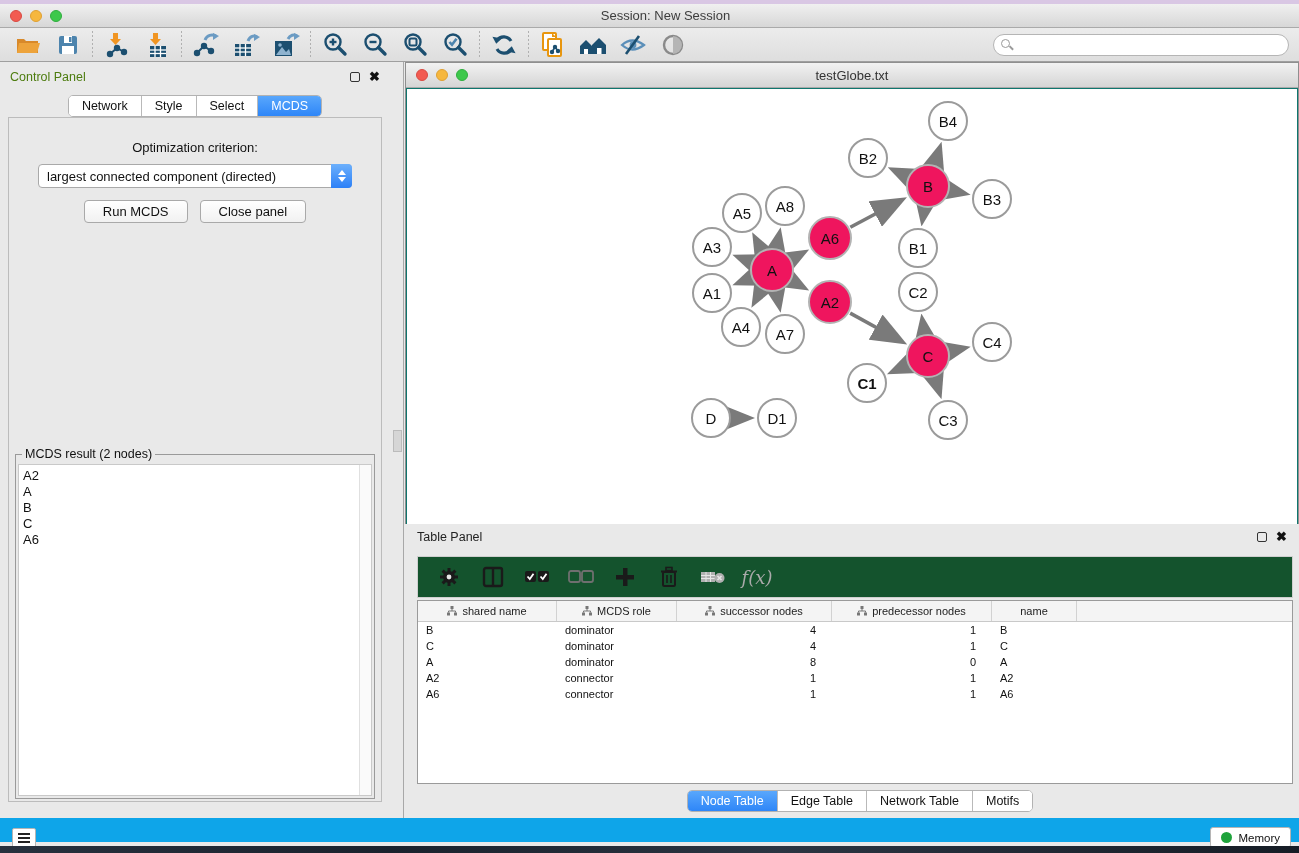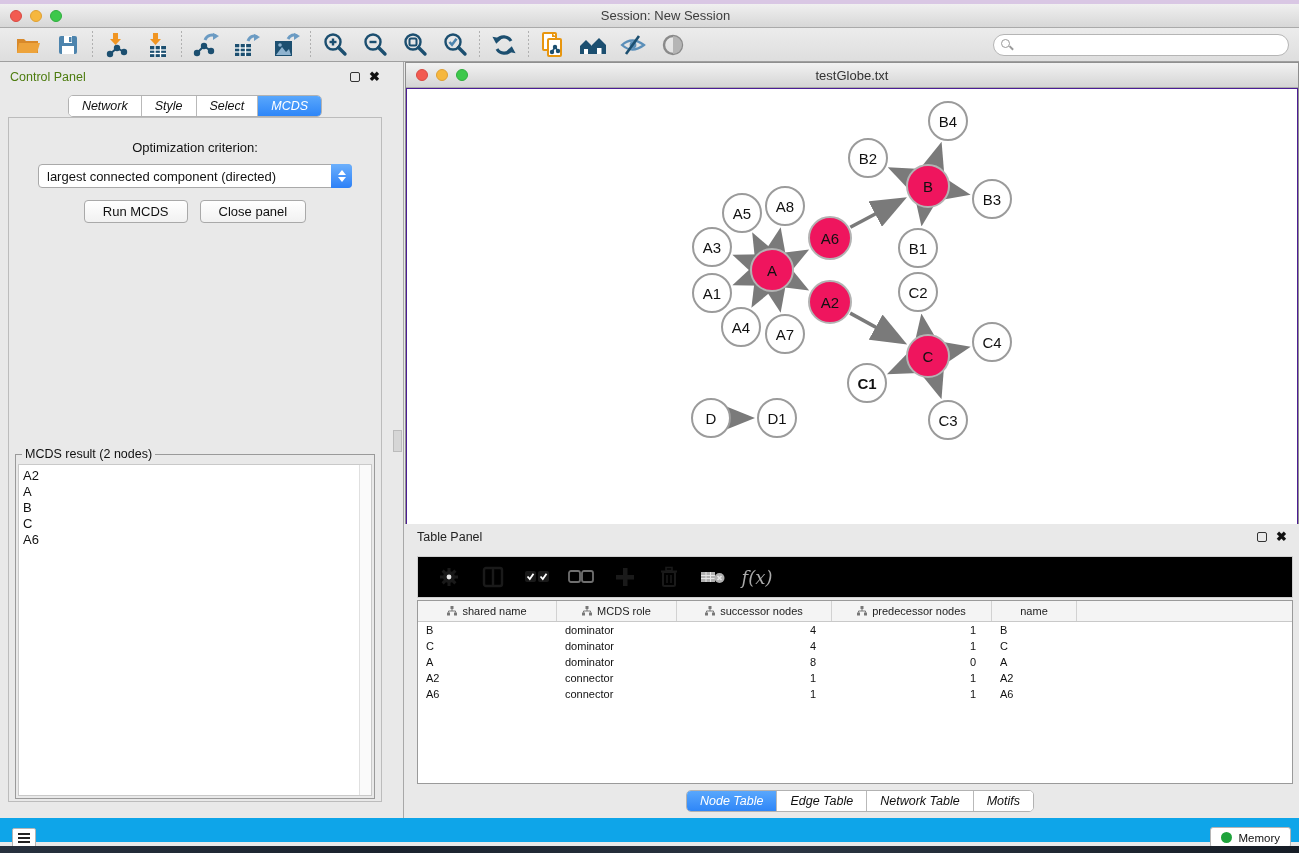--- a/index.html
+++ b/index.html
@@ -38,21 +38,21 @@
   .control-panel { position:absolute; left:0; top:62px; width:390px; height:756px; background:#e9e9e9; }
   .panel-head { height:30px; display:flex; align-items:center; padding:0 10px; }
   .panel-head .pt { font-size:12.5px; color:#4d7c0f; }
   .winbtns { margin-left:auto; display:flex; align-items:center; gap:9px; }
   .float-ic { width:10px; height:10px; border:1.6px solid #333; border-radius:2px; display:inline-block; }
   .close-ic { font-size:13px; font-weight:bold; color:#111; line-height:10px; }
 
   .tabrow { display:flex; justify-content:center; margin-top:3px; position:relative; z-index:2; }
   .seg { display:flex; border:1px solid #b2b2b2; border-radius:5px; overflow:hidden; background:#fff; }
   .seg .tab { padding:3px 13px; font-size:12.5px; color:#111; border-right:1px solid #b9b9b9;
-    background:#fff; white-space:nowrap;font-style:italic; }
+    background:#fff; white-space:nowrap; }
   .seg .tab:last-child { border-right:none; }
   .seg .tab.active { background:linear-gradient(#59a7fc,#2e86f8); color:#fff; }
 
   .cp-content { position:absolute; left:8px; right:8px; top:55px; bottom:16px;
     border:1px solid #bcbcbc; background:#e9e9e9; }
   .opt-label { text-align:center; font-size:13px; color:#111; margin-top:22px; }
   .dropdown { position:relative; margin:9px auto 0; width:314px; height:24px; background:#fff;
     border:1px solid #a9a9a9; border-radius:4px; display:flex; align-items:center;
     font-size:13px; color:#111; padding-left:8px; }
   .stepper { position:absolute; right:-1px; top:-1px; width:21px; height:24px;
@@ -81,38 +81,38 @@
   .vsplit { position:absolute; left:390px; top:62px; width:15px; height:756px; background:#e9e9e9; }
   .vsplit .line { position:absolute; right:1px; top:0; bottom:0; width:1px; background:#a8a8a8; }
   .vsplit .grip { position:absolute; right:3px; top:368px; width:9px; height:22px;
     background:#d6d6d6; border:1px solid #bbb; }
   .hsplit { position:absolute; left:405px; top:516px; width:894px; height:8px; background:#e9e9e9; }
   .hsplit .grip { position:absolute; left:443px; top:0px; width:14px; height:7px;
     background:#d6d6d6; border:1px solid #bbb; }
 
   
   .netwin { position:absolute; left:405px; top:62px; width:894px; height:518px;
-    border:1px solid #8f8f8f; background:#4c1d95; }
+    border:1px solid #8f8f8f; background:#0f766e; }
   .netwin .ntitle { height:25px; background:linear-gradient(#f2f2f2,#d5d5d5);
     border-bottom:1px solid #aaa; display:flex; align-items:center; position:relative; }
   .netwin .ntitle .wt { position:absolute; left:0; right:0; text-align:center; font-size:13px; color:#333; }
   .canvas { position:absolute; left:1px; right:1px; top:26px; bottom:1px; background:#fff; overflow:hidden; }
   .canvas svg.edges { position:absolute; left:0; top:0; }
   .gnode { position:absolute; border-radius:50%; background:#fff; border:2.5px solid #9b9b9b;
     display:flex; align-items:center; justify-content:center; font-size:15px; color:#111; }
   .gnode.mcds { background:#ef155e; border:2px solid #b3b3b3; }
   .corner-grip { position:absolute; right:2px; bottom:2px; width:13px; height:13px;
     background:repeating-linear-gradient(135deg, transparent 0 3px, #b5b5b5 3px 4.5px); }
 
   
   .tablepanel { position:absolute; left:405px; top:524px; width:894px; height:294px; background:#e9e9e9; }
   .tp-head { height:26px; display:flex; align-items:center; padding:0 12px;justify-content:space-between; }
   .tp-head .pt { font-size:12.5px; color:#222; }
   .tp-toolbar { position:absolute; left:12px; right:6px; top:32px; height:42px;
-    border:1px solid #cfcfcf; background:#000000; display:flex; align-items:center;
+    border:1px solid #cfcfcf; background:#14532d; display:flex; align-items:center;
     padding-left:14px; gap:10px; }
   .ticon { width:34px; height:30px; display:flex; align-items:center; justify-content:center; }
   .fx { font-family:"DejaVu Serif", serif; font-style:italic; font-size:18px; color:#aaa; }
 
   .datatable { position:absolute; left:12px; right:6px; top:76px; bottom:34px;
     background:#fff; border:1px solid #9a9a9a; overflow:hidden; }
   .thead { display:flex; height:21px; background:#f4f4f4; border-bottom:1px solid #c9c9c9;
     font-size:11px; color:#222; }
   .th { display:flex; align-items:center; justify-content:center; gap:5px;
     border-right:1px solid #d2d2d2; height:100%; }

